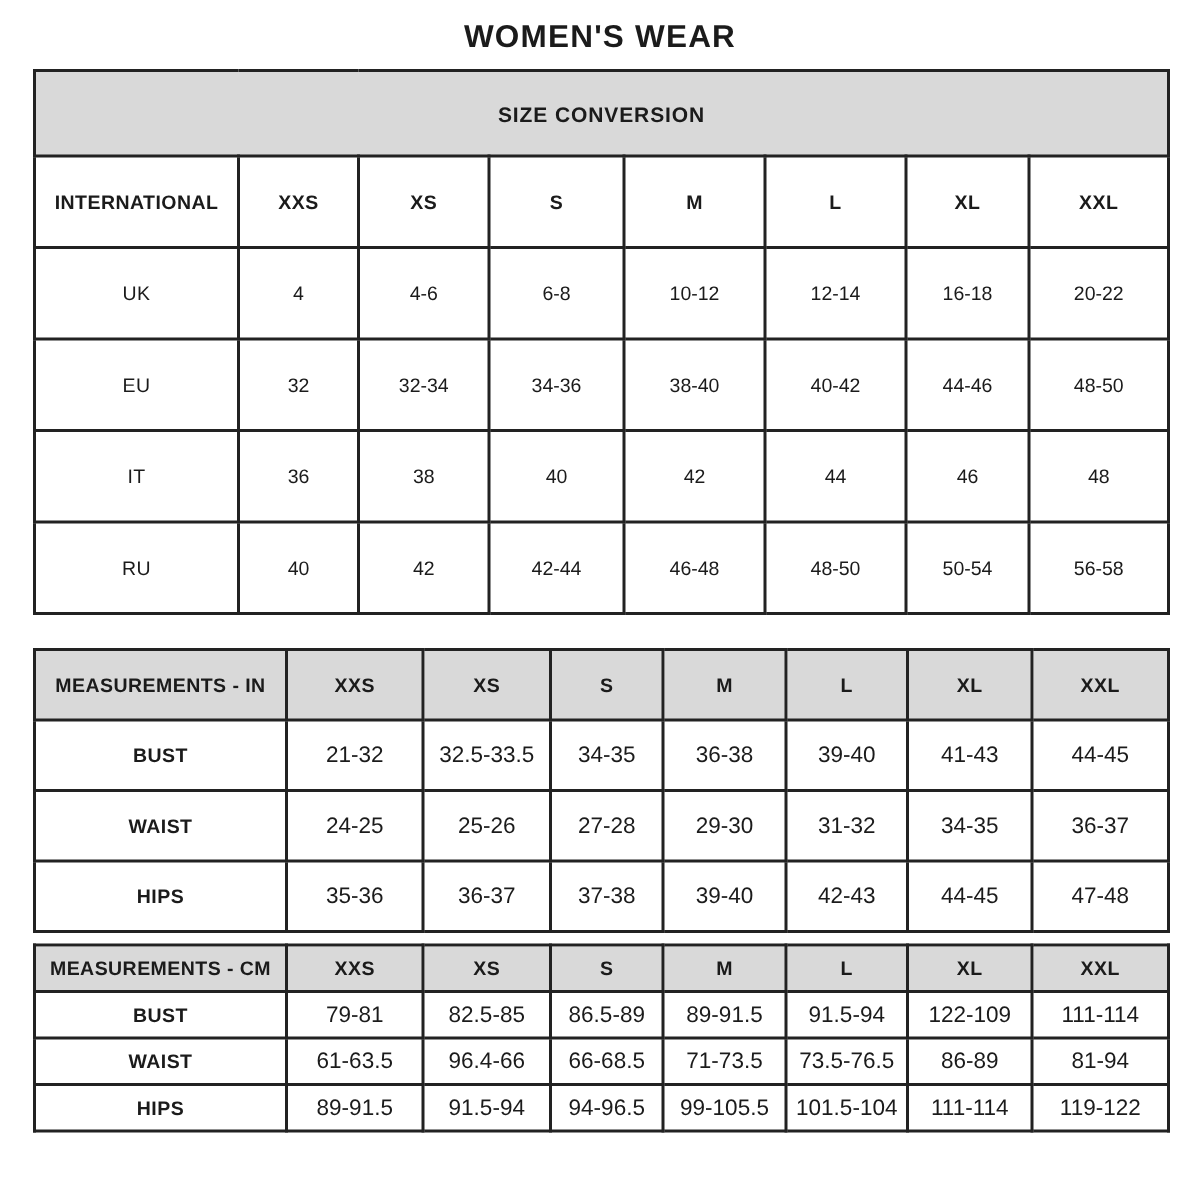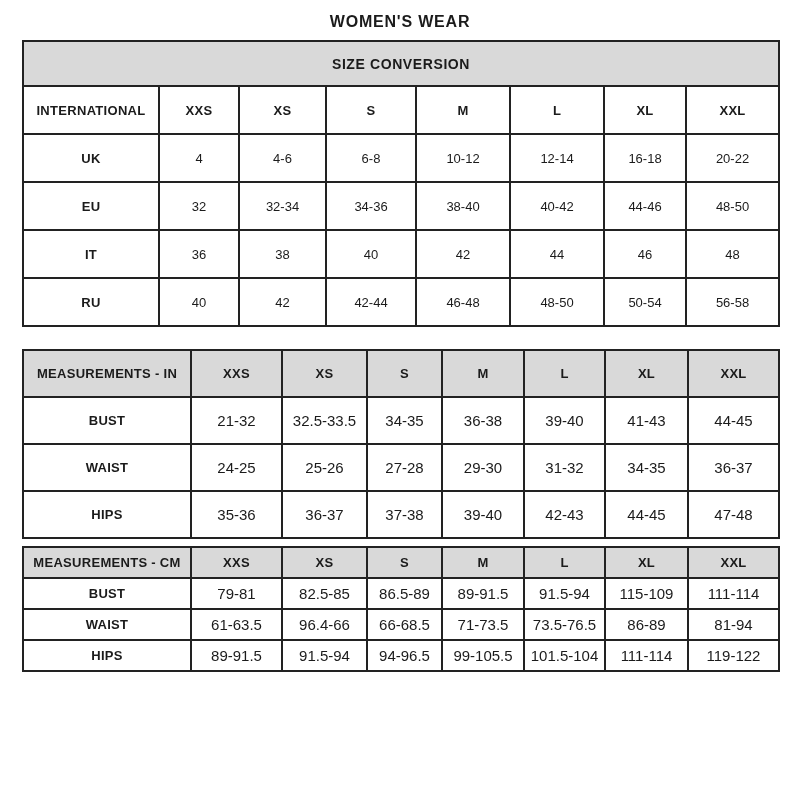--- a/index.html
+++ b/index.html
@@ -12,49 +12,49 @@
     margin: 0; padding: 0;
     width: 800px; height: 800px;
     background: #ffffff;
     font-family: "Liberation Sans", "DejaVu Sans", sans-serif;
     color: var(--text);
   }
   .page { width: 800px; height: 800px; overflow: hidden; }
   .title {
     margin: 13px 0 9px 0;
     text-align: center;
-    font-size: 16px;
+    font-size: 21px;
     font-weight: 700;
     letter-spacing: 0.8px;
   }
   table.tbl {
     border-collapse: collapse;
     table-layout: fixed;
     margin-left: 22px;
     width: 756px;
   }
   table.tbl td {
     border: 2px solid var(--border);
     text-align: center;
     vertical-align: middle;
     padding: 0;
     overflow: hidden;
     white-space: nowrap;
   }
   
-  .t1 td { height: 48px; font-size: 13px; font-weight: 500; }
+  .t1 td { height: 61px; font-size: 13px; font-weight: 500; }
   .t1 .banner {
     background: var(--header-bg);
     font-weight: 700;
     font-size: 14px;
     letter-spacing: 0.6px;
-    height: 45px;
+    height: 57px;
   }
   .t1 .head-row td { font-weight: 600; font-size: 13px; letter-spacing: 0.3px; }
-  .t1 .row-label { font-weight: 700; letter-spacing: 0.3px; }
+  .t1 .row-label { font-weight: 400; letter-spacing: 0.3px; }
   
   .t2 td { height: 47px; }
   .t3 td { height: 31px; }
   .meas .head-row td {
     background: var(--header-bg);
     font-weight: 700;
     font-size: 13px;
     letter-spacing: 0.3px;
   }
   .meas .row-label { font-size: 13px; font-weight: 600; letter-spacing: 0.3px; }
@@ -214,21 +214,21 @@
         <td>XL</td>
         <td>XXL</td>
       </tr>
       <tr>
         <td class="row-label">BUST</td>
         <td class="val">79-81</td>
         <td class="val">82.5-85</td>
         <td class="val">86.5-89</td>
         <td class="val">89-91.5</td>
         <td class="val">91.5-94</td>
-        <td class="val">115-109</td>
+        <td class="val">122-109</td>
         <td class="val">111-114</td>
       </tr>
       <tr>
         <td class="row-label">WAIST</td>
         <td class="val">61-63.5</td>
         <td class="val">96.4-66</td>
         <td class="val">66-68.5</td>
         <td class="val">71-73.5</td>
         <td class="val">73.5-76.5</td>
         <td class="val">86-89</td>

